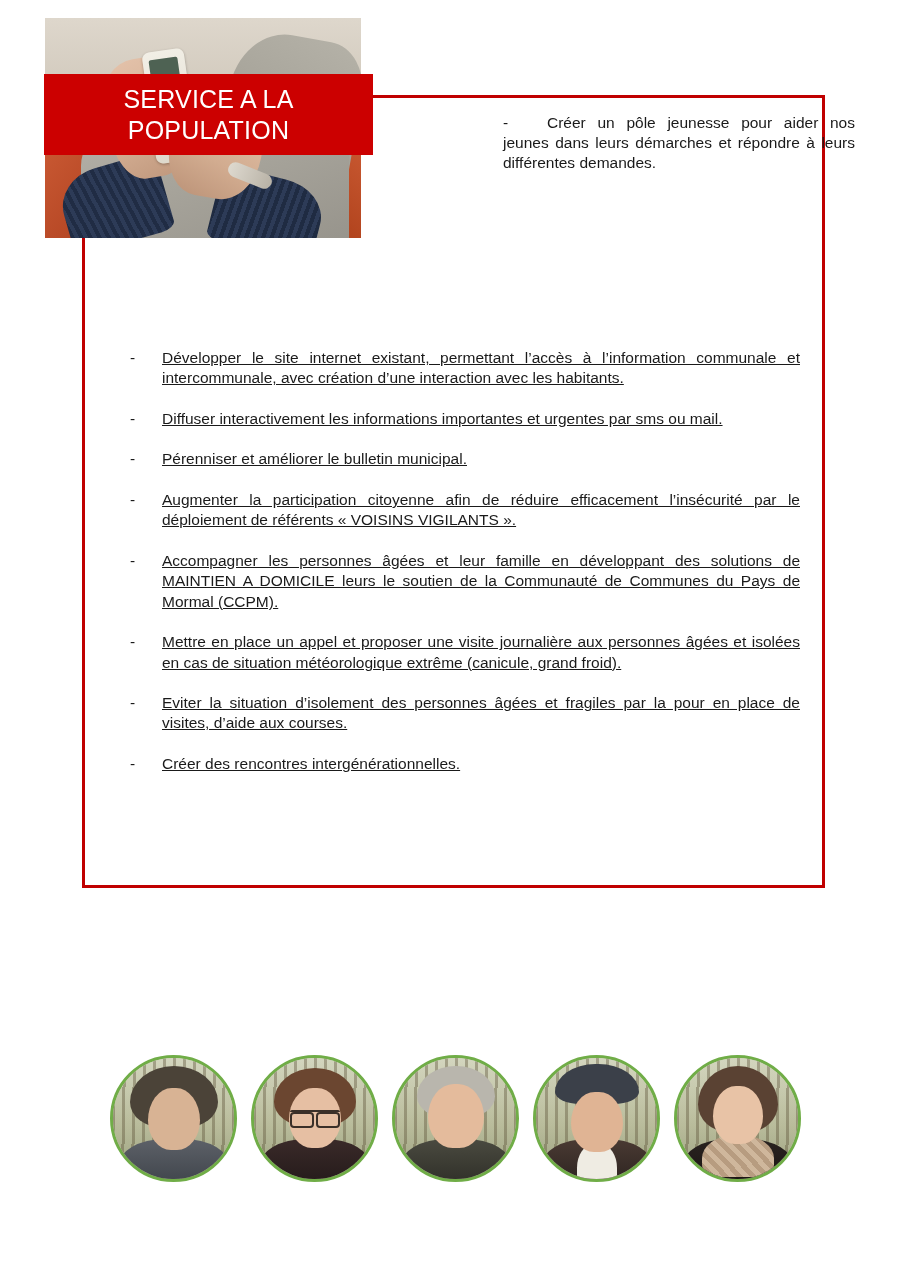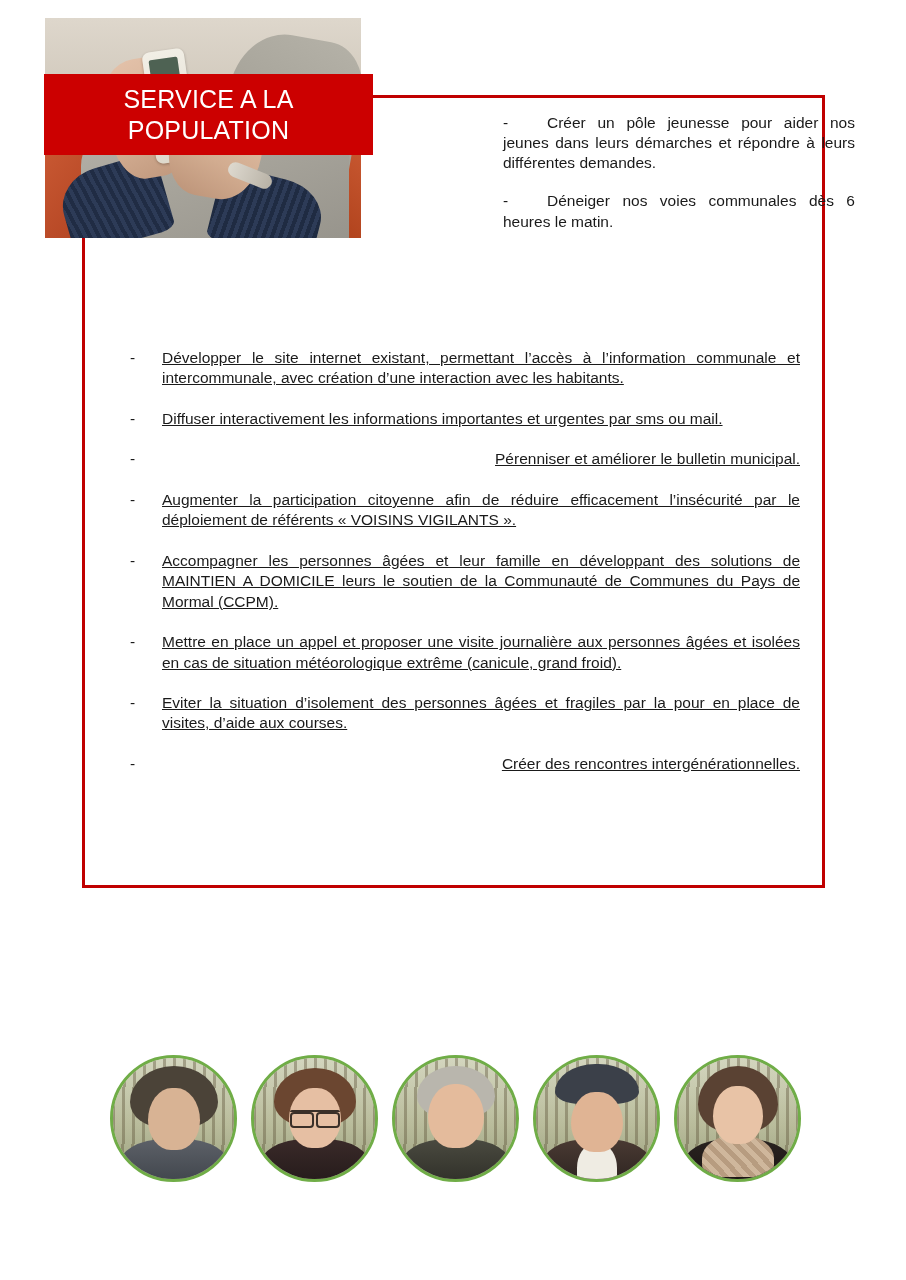--- a/index.html
+++ b/index.html
@@ -220,21 +220,21 @@
     flex: 0 0 32px;
     color: #1a1a1a;
   }
   .bullet .bullet-text {
     flex: 1 1 auto;
     text-align: justify;
     text-justify: inter-word;
     hyphens: none;
     text-decoration: underline;
   }
-  .bullet.no-justify .bullet-text { text-align: right; }
+  .bullet.no-justify .bullet-text { text-align: left; }
 
   
   #portrait-strip {
     position: absolute;
     left: 110px;
     top: 1055px;
     width: 686px;
     height: 128px;
     display: flex;
     gap: 14px;
@@ -349,21 +349,20 @@
     <div class="ph-phone">
       <div class="ph-screen"></div>
       <div class="ph-keys"></div>
     </div>
     <div class="ph-hand-r"></div>
     <div class="ph-watch"></div>
   </div>
 
   <div class="top-bullets">
     <p><span class="dash-lead">-</span><span>Créer un pôle jeunesse pour aider nos jeunes dans leurs démarches et répondre à leurs différentes demandes.</span></p>
-    <p><span class="dash-lead">-</span><span>Déneiger nos voies communales dès 6 heures le matin.</span></p>
   </div>
 </div>
 
 <div id="bullet-list">
 
   <div class="bullet">
     <span class="bullet-dash">-</span>
     <span class="bullet-text">Développer le site internet existant, permettant l’accès à l’information communale et intercommunale, avec création d’une interaction avec les habitants.</span>
   </div>
 

